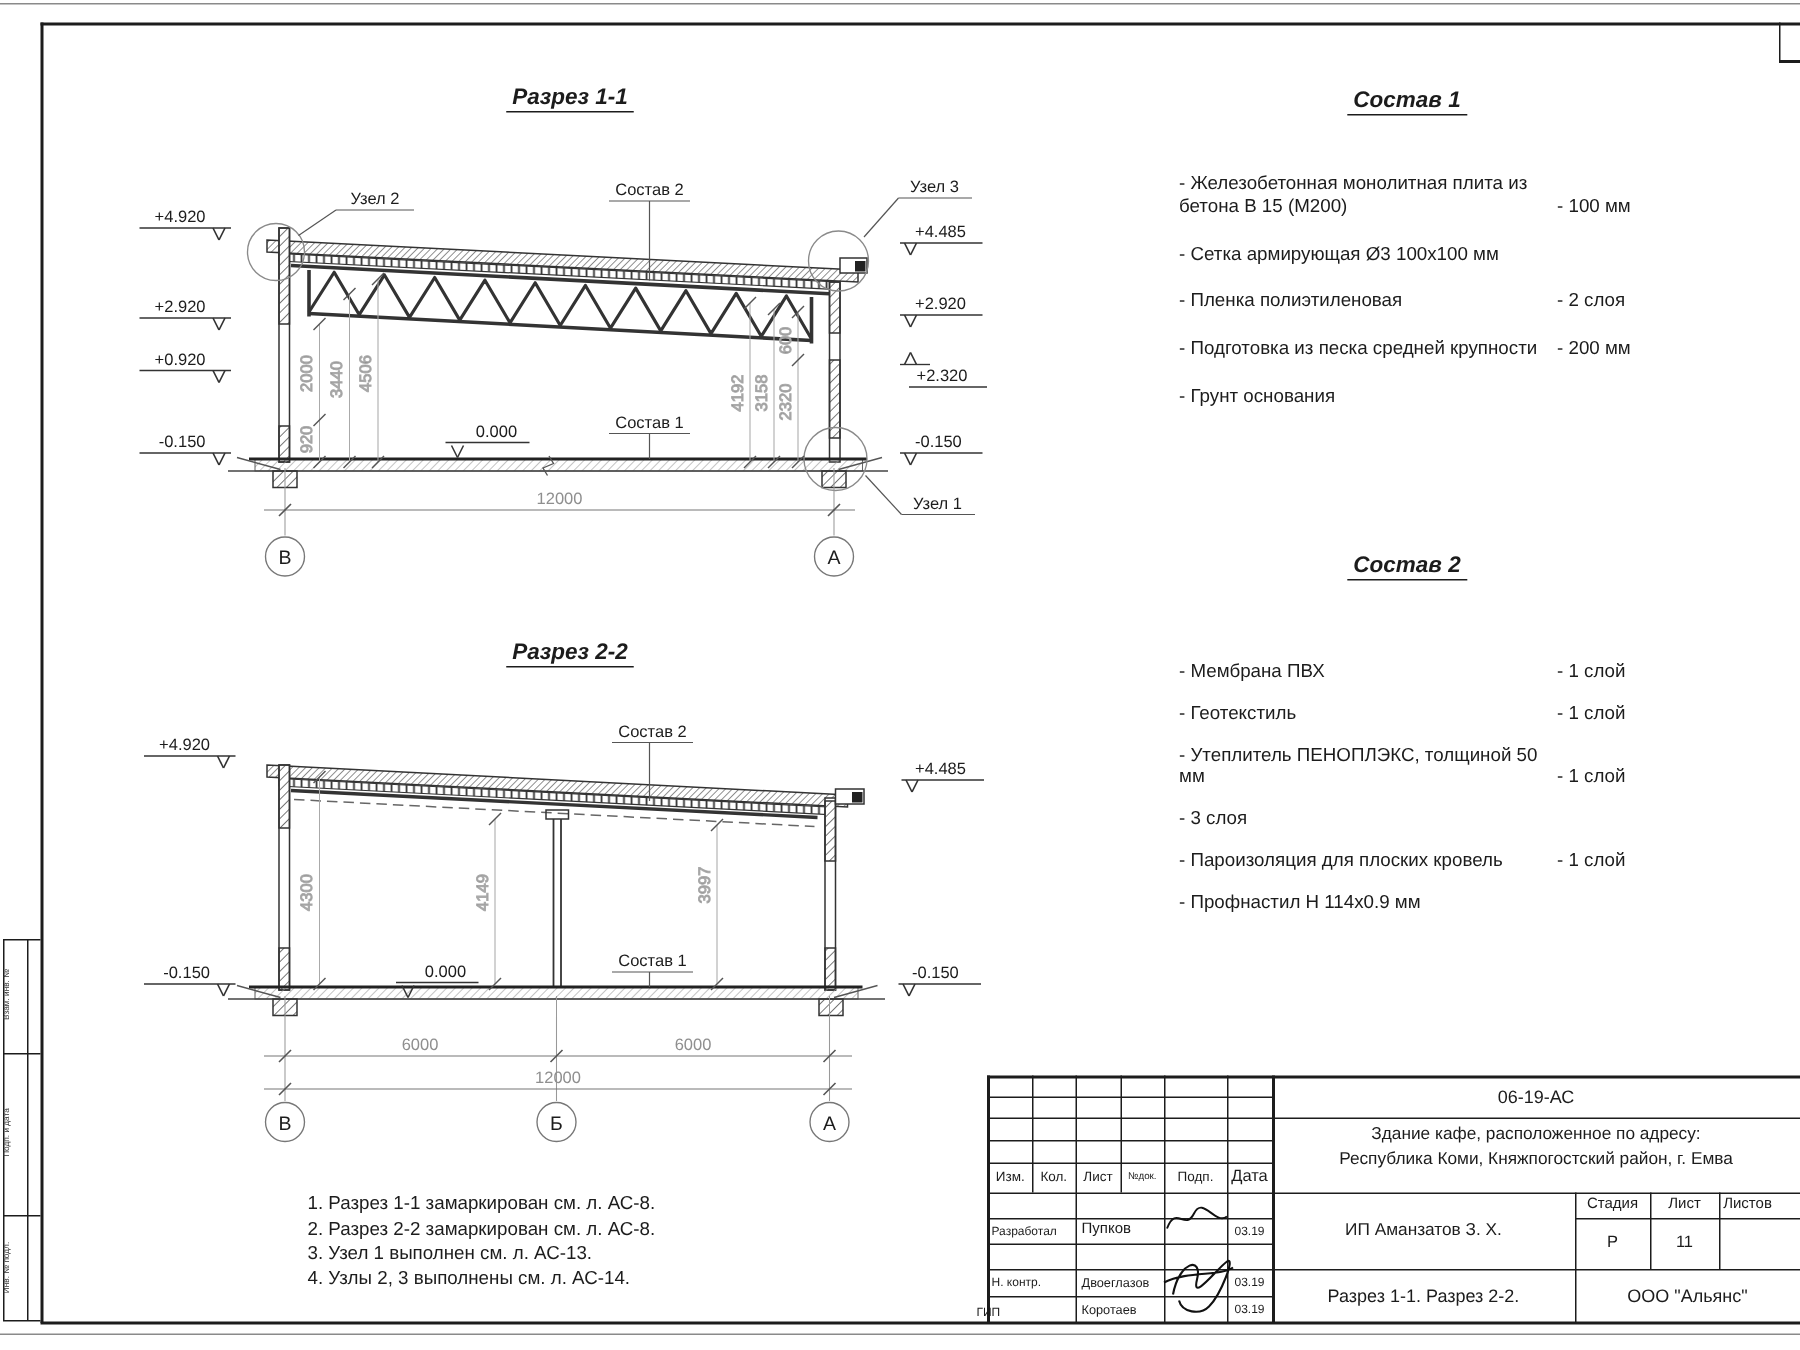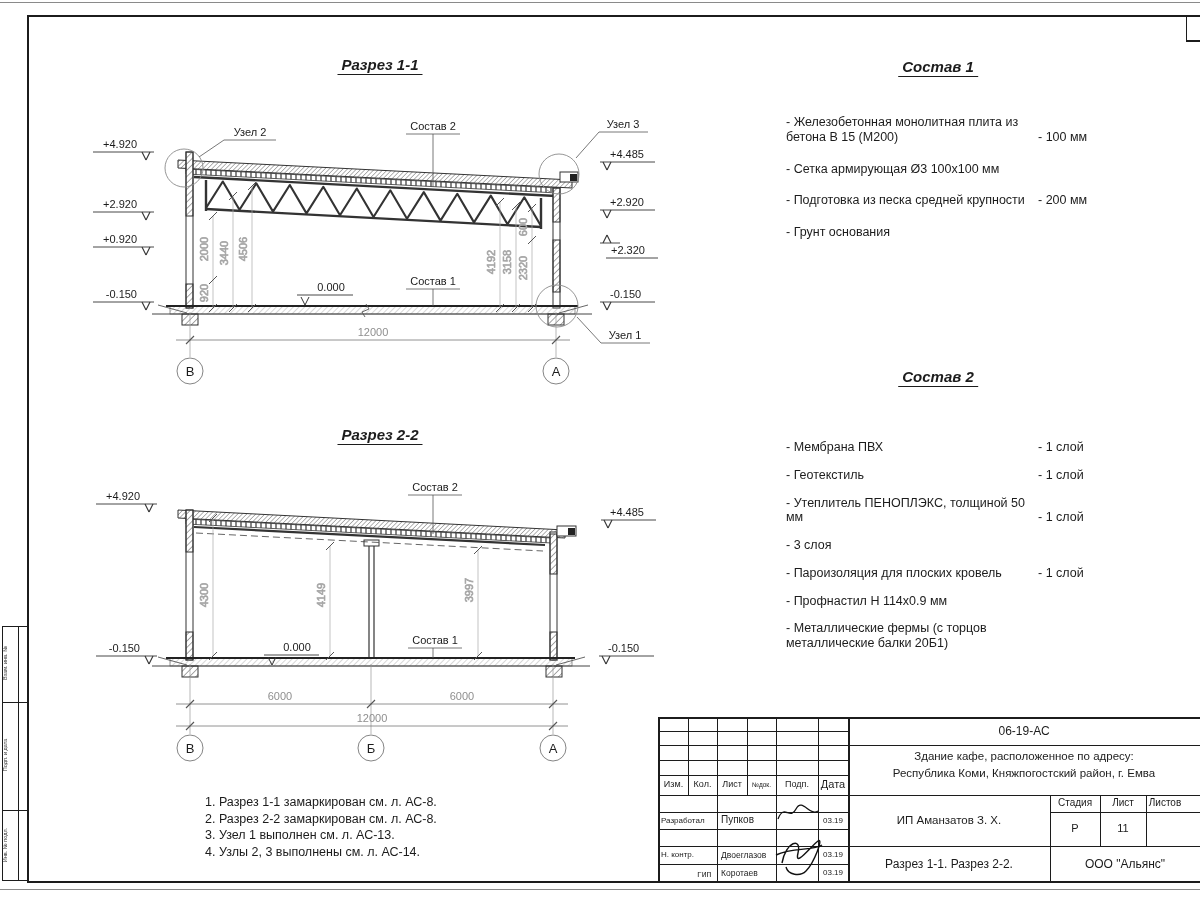--- a/index.html
+++ b/index.html
@@ -339,20 +339,24 @@
   <div class="sostav-list" style="left:786px;top:115px;gap:17px;">
     <div class="sostav-item">
         <div class="nm">- Железобетонная  монолитная плита из бетона В 15 (М200)</div>
         <div class="qty">- 100 мм</div>
       </div>
     <div class="sostav-item">
         <div class="nm">- Сетка армирующая Ø3 100х100 мм</div>
         <div class="qty"></div>
       </div>
     <div class="sostav-item">
+        <div class="nm">- Пленка полиэтиленовая</div>
+        <div class="qty">-  2 слоя</div>
+      </div>
+    <div class="sostav-item">
         <div class="nm">- Подготовка из песка средней крупности</div>
         <div class="qty">- 200 мм</div>
       </div>
     <div class="sostav-item">
         <div class="nm">- Грунт основания</div>
         <div class="qty"></div>
       </div>
   </div>
 
   <div class="dwg-title" style="left:938px;top:368px;">Состав 2</div>
@@ -371,24 +375,20 @@
       </div>
     <div class="sostav-item">
         <div class="qty">- 3 слоя</div>
       </div>
     <div class="sostav-item">
         <div class="nm">- Пароизоляция для плоских кровель</div>
         <div class="qty">- 1 слой</div>
       </div>
     <div class="sostav-item">
         <div class="nm">- Профнастил Н 114х0.9 мм</div>
-        <div class="qty"></div>
-      </div>
-    <div class="sostav-item">
-        <div class="nm">- Металлические фермы (с торцов металлические балки 20Б1)</div>
         <div class="qty"></div>
       </div>
   </div>
 
   <div class="notes" style="left:205px;top:794px;">
     <div>1. Разрез 1-1 замаркирован см. л. АС-8.</div>
     <div>2. Разрез 2-2 замаркирован см. л. АС-8.</div>
     <div>3. Узел 1 выполнен см. л. АС-13.</div>
     <div>4. Узлы 2, 3 выполнены см. л. АС-14.</div>
   </div>
@@ -424,21 +424,21 @@
     <div class="tb-text" style="left:747px;top:775px;width:29px;height:20px;font-size:6.5px;">№док.</div>
     <div class="tb-text" style="left:776px;top:775px;width:42px;height:20px;font-size:9px;">Подп.</div>
     <div class="tb-text" style="left:818px;top:775px;width:30px;height:20px;font-size:11px;">Дата</div>
 
     <div class="tb-text tb-left" style="left:661px;top:812px;width:56px;height:17px;font-size:8px;">Разработал</div>
     <div class="tb-text tb-left" style="left:721px;top:812px;width:54px;height:17px;font-size:10px;">Пупков</div>
     <div class="tb-text" style="left:818px;top:812px;width:30px;height:17px;font-size:8px;">03.19</div>
     <div class="tb-text tb-left" style="left:661px;top:846px;width:56px;height:18px;font-size:8px;">Н. контр.</div>
     <div class="tb-text tb-left" style="left:721px;top:846px;width:54px;height:18px;font-size:8.5px;">Двоеглазов</div>
     <div class="tb-text" style="left:818px;top:846px;width:30px;height:18px;font-size:8px;">03.19</div>
-    <div class="tb-text tb-left" style="left:697px;top:864px;width:56px;height:22px;font-size:8px;font-family:Liberation Mono, monospace;">ГИП</div>
+    <div class="tb-text tb-left" style="left:651px;top:864px;width:56px;height:22px;font-size:8px;">ГИП</div>
     <div class="tb-text tb-left" style="left:721px;top:864px;width:54px;height:18px;font-size:8.5px;text-align:center;">Коротаев</div>
     <div class="tb-text" style="left:818px;top:864px;width:30px;height:18px;font-size:8px;">03.19</div>
 
     <svg class="abs" style="left:772px;top:793px;" width="52" height="88">
       <path d="M6,26 C12,10 18,28 24,16 S38,24 46,18" fill="none" stroke="#111" stroke-width="1.3"></path>
       <path d="M10,70 C14,48 30,44 26,60 C22,76 40,52 46,48 C52,44 42,70 34,78 C28,84 16,82 14,74 M4,62 C20,54 42,58 50,52" fill="none" stroke="#111" stroke-width="1.4"></path>
     </svg>
 
     <div class="tb-text" style="left:848px;top:717px;width:352px;height:28px;font-size:12px;">06-19-АС</div>
     <div class="abs" style="left:848px;top:748px;width:352px;text-align:center;font-size:11.5px;line-height:1.45;">

